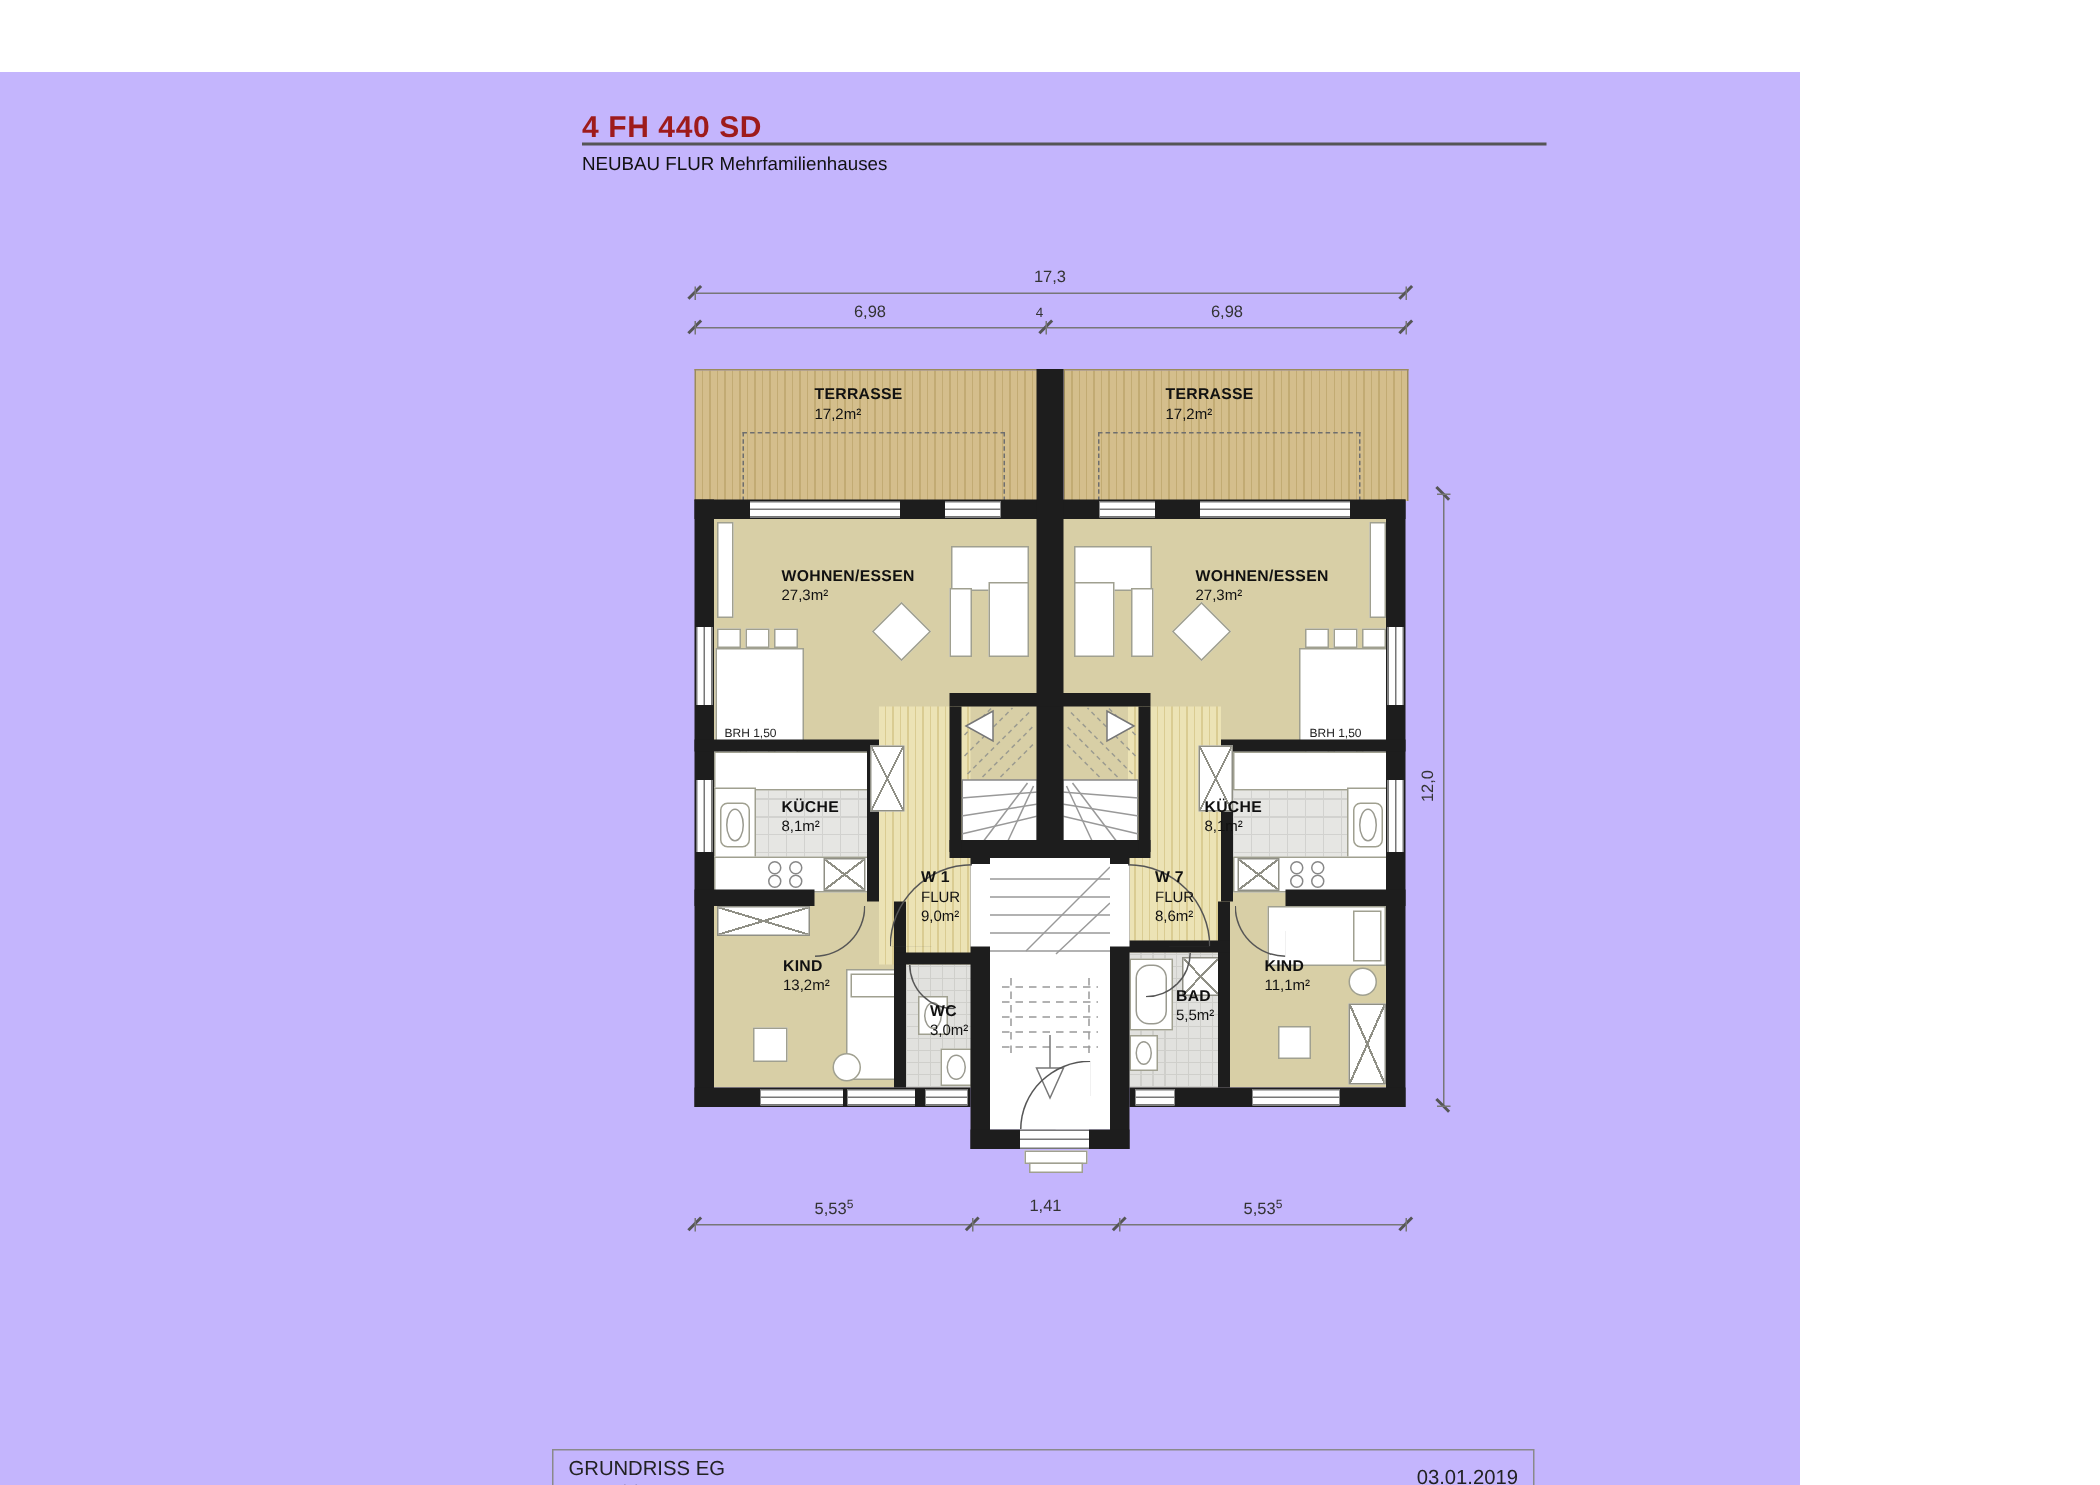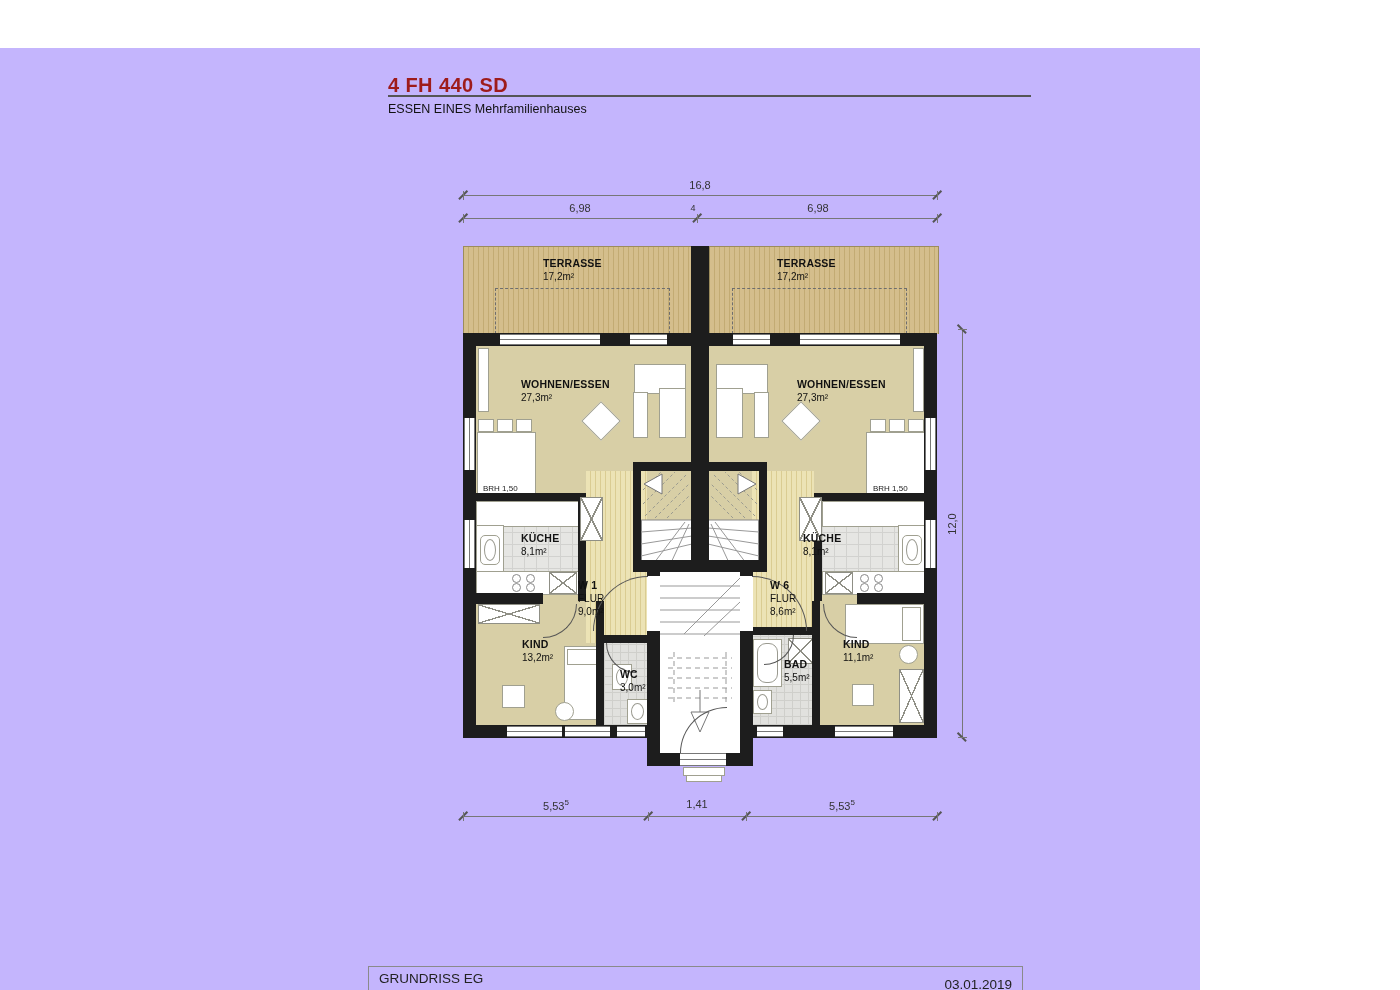--- a/index.html
+++ b/index.html
@@ -52,21 +52,21 @@
   .ft{position:absolute;font-size:13.5px;color:#222;}
   svg.abs{position:absolute;}
 </style>
 </head>
 <body>
 
 <div id="page">
 
   <div id="hdr-title">4 FH 440 SD</div>
   <div id="hdr-line"></div>
-  <div id="hdr-sub">ESSEN EINES Mehrfamilienhauses</div>
+  <div id="hdr-sub">NEUBAU FLUR Mehrfamilienhauses</div>
 
   <div class="stripes-t" style="left:463px;top:198px;width:228px;height:87px;"></div>
   <div class="stripes-t" style="left:709px;top:198px;width:228px;height:87px;"></div>
   <div class="dashbox" style="left:495px;top:240px;width:173px;height:45px;"></div>
   <div class="dashbox" style="left:732px;top:240px;width:173px;height:45px;"></div>
 
   <div class="beige" style="left:476px;top:298px;width:216px;height:379px;"></div>
   <div class="beige" style="left:708px;top:298px;width:216px;height:379px;"></div>
 
   <div class="tile" style="left:476px;top:453px;width:102px;height:92px;"></div>
@@ -289,27 +289,27 @@
       <div>27,3m²</div>
   </div>
   <div class="lbl" style="left:521px;top:484px;">
     <div class="nm">KÜCHE</div>
       <div>8,1m²</div>
   </div>
   <div class="lbl" style="left:803px;top:484px;">
     <div class="nm">KÜCHE</div>
       <div>8,1m²</div>
   </div>
-  <div class="lbl" style="left:578px;top:531px;">
+  <div class="lbl" style="left:614px;top:531px;">
     <div class="nm">W 1</div>
       <div>FLUR</div>
       <div>9,0m²</div>
   </div>
   <div class="lbl" style="left:770px;top:531px;">
-    <div class="nm">W 6</div>
+    <div class="nm">W 7</div>
       <div>FLUR</div>
       <div>8,6m²</div>
   </div>
   <div class="lbl" style="left:522px;top:590px;">
     <div class="nm">KIND</div>
       <div>13,2m²</div>
   </div>
   <div class="lbl" style="left:843px;top:590px;">
     <div class="nm">KIND</div>
       <div>11,1m²</div>
@@ -323,21 +323,21 @@
       <div>5,5m²</div>
   </div>
   <div class="brh" style="left:483px;top:436px;">BRH 1,50</div>
   <div class="brh" style="left:873px;top:436px;">BRH 1,50</div>
 
   <div class="dim" style="left:463px;top:147px;width:474px;height:1px;"></div>
   <div class="tickd" style="left:457px;top:146px;"></div>
     <div class="tickv" style="left:463px;top:143px;"></div>
   <div class="tickd" style="left:931px;top:146px;"></div>
     <div class="tickv" style="left:937px;top:143px;"></div>
-  <div class="dlb" style="left:670px;top:131px;width:60px;">16,8</div>
+  <div class="dlb" style="left:670px;top:131px;width:60px;">17,3</div>
   <div class="dim" style="left:463px;top:170px;width:474px;height:1px;"></div>
   <div class="tickd" style="left:457px;top:169px;"></div>
     <div class="tickv" style="left:463px;top:166px;"></div>
   <div class="tickd" style="left:691px;top:169px;"></div>
     <div class="tickv" style="left:697px;top:166px;"></div>
   <div class="tickd" style="left:931px;top:169px;"></div>
     <div class="tickv" style="left:937px;top:166px;"></div>
   <div class="dlb" style="left:550px;top:154px;width:60px;">6,98</div>
   <div class="dlb" style="left:685px;top:155px;width:16px;font-size:9px;">4</div>
   <div class="dlb" style="left:788px;top:154px;width:60px;">6,98</div>

